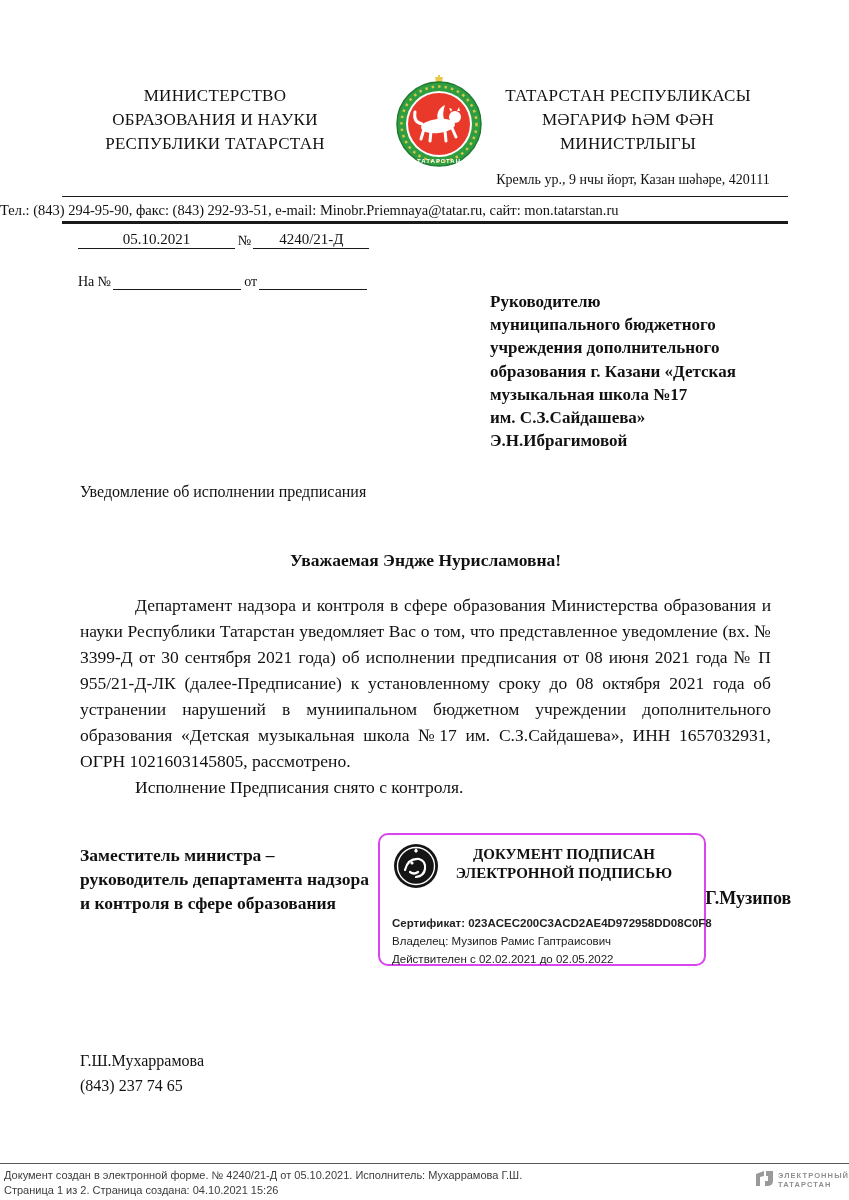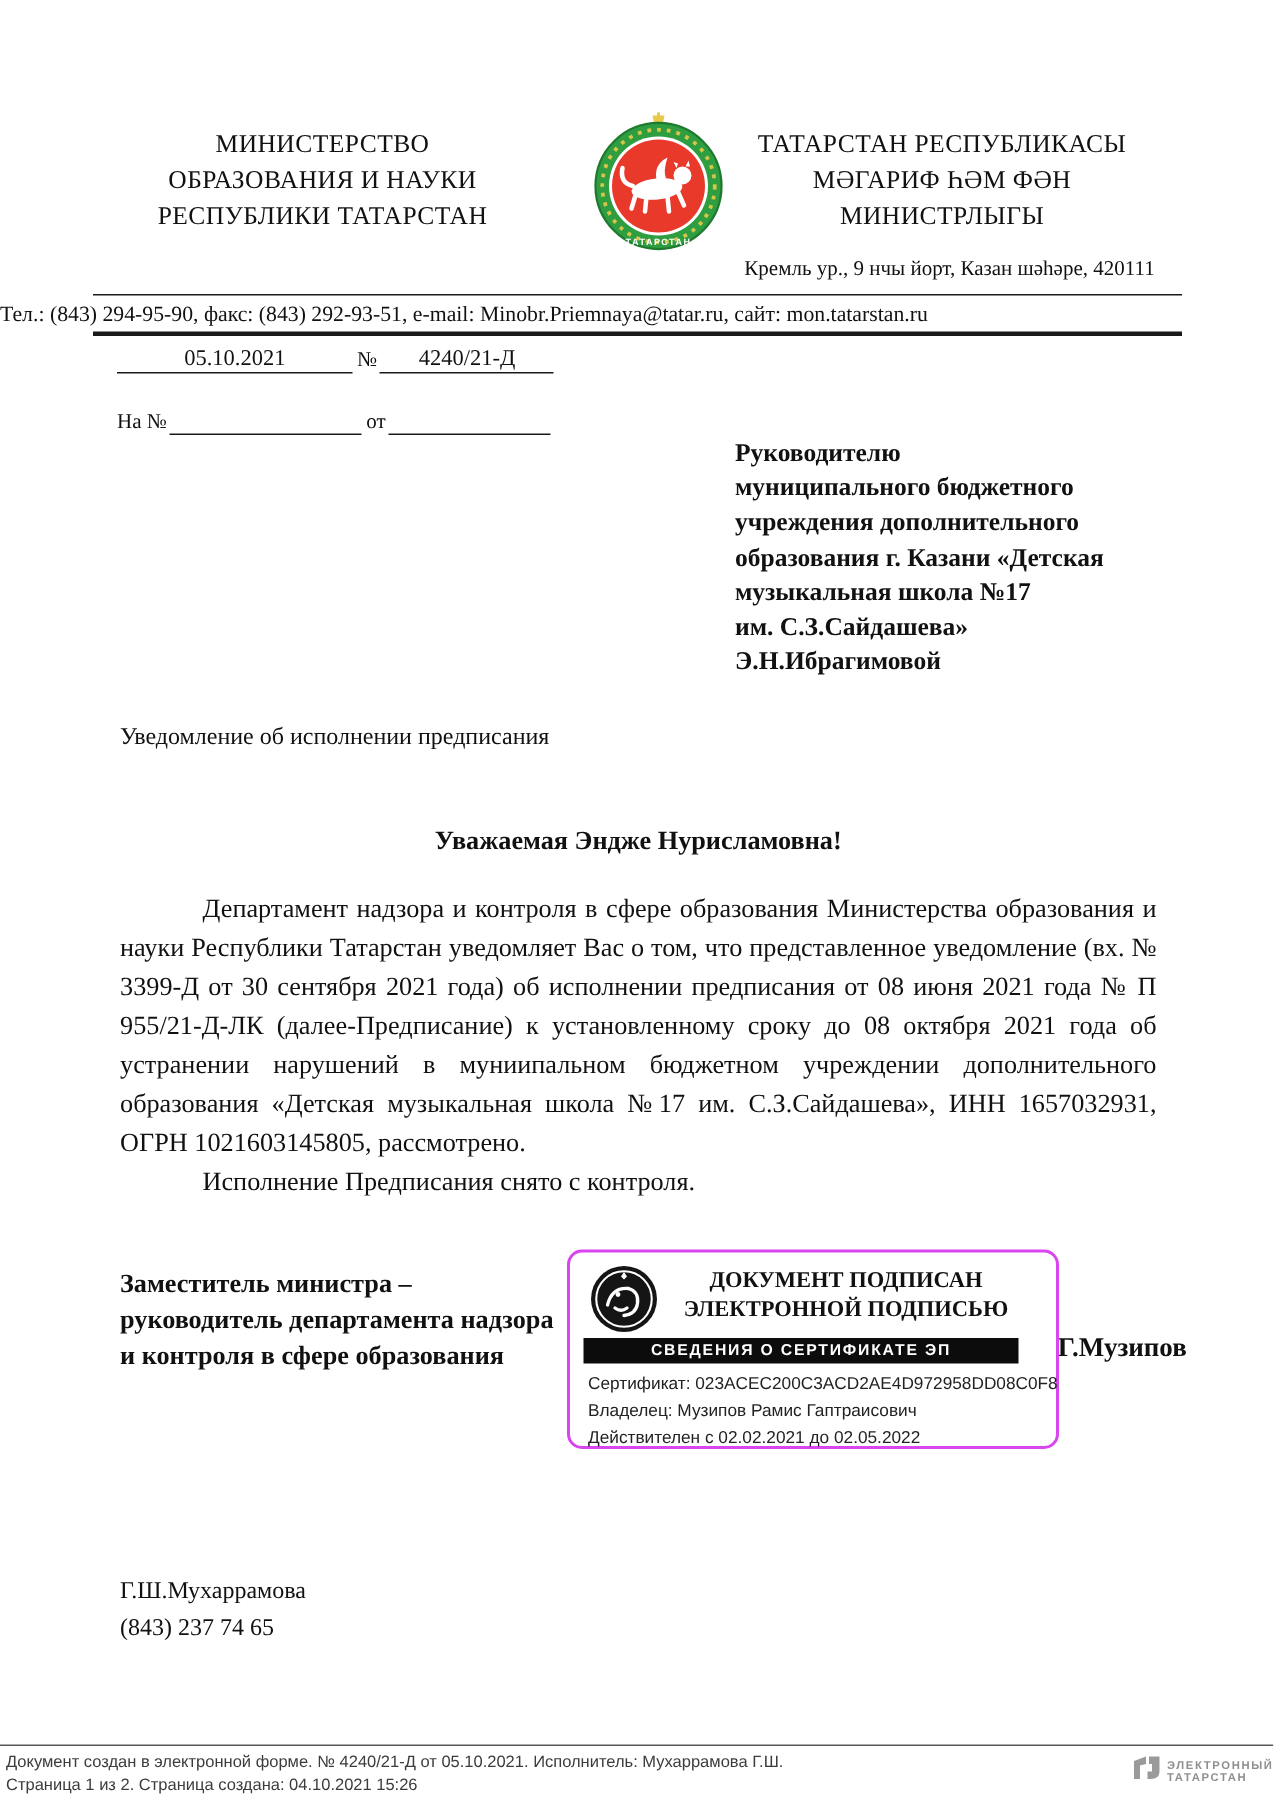--- a/index.html
+++ b/index.html
@@ -146,22 +146,21 @@
           <path d="M18,30 q4,3 8,0"></path>
         </g>
         <circle cx="20" cy="21" r="1.6" fill="#ffffff"></circle>
         <path d="M24,6 l2,3 -2,2 -2,-2 z" fill="#ffffff"></path>
       </svg>
     </div>
     <div class="stamp-title">
       <div>ДОКУМЕНТ ПОДПИСАН</div>
       <div>ЭЛЕКТРОННОЙ ПОДПИСЬЮ</div>
     </div>
-    <div class="stamp-bar">СВЕДЕНИЯ О СЕРТИФИКАТЕ ЭП</div>
-    <div class="stamp-line" style="top:82px;">Сертификат: 023ACEC200C3ACD2AE4D972958DD08C0F8</div>
+    <div class="stamp-line" style="top:82px;font-weight:bold;">Сертификат: 023ACEC200C3ACD2AE4D972958DD08C0F8</div>
     <div class="stamp-line" style="top:100px;">Владелец: Музипов Рамис Гаптраисович</div>
     <div class="stamp-line" style="top:118px;">Действителен с 02.02.2021 до 02.05.2022</div>
   </div>
 
   <div class="abs executor" style="left:80px;top:1048px;">
     <div>Г.Ш.Мухаррамова</div>
     <div>(843) 237 74 65</div>
   </div>
 
   <div class="abs footer-rule" style="left:0;top:1163px;width:849px;"></div>

